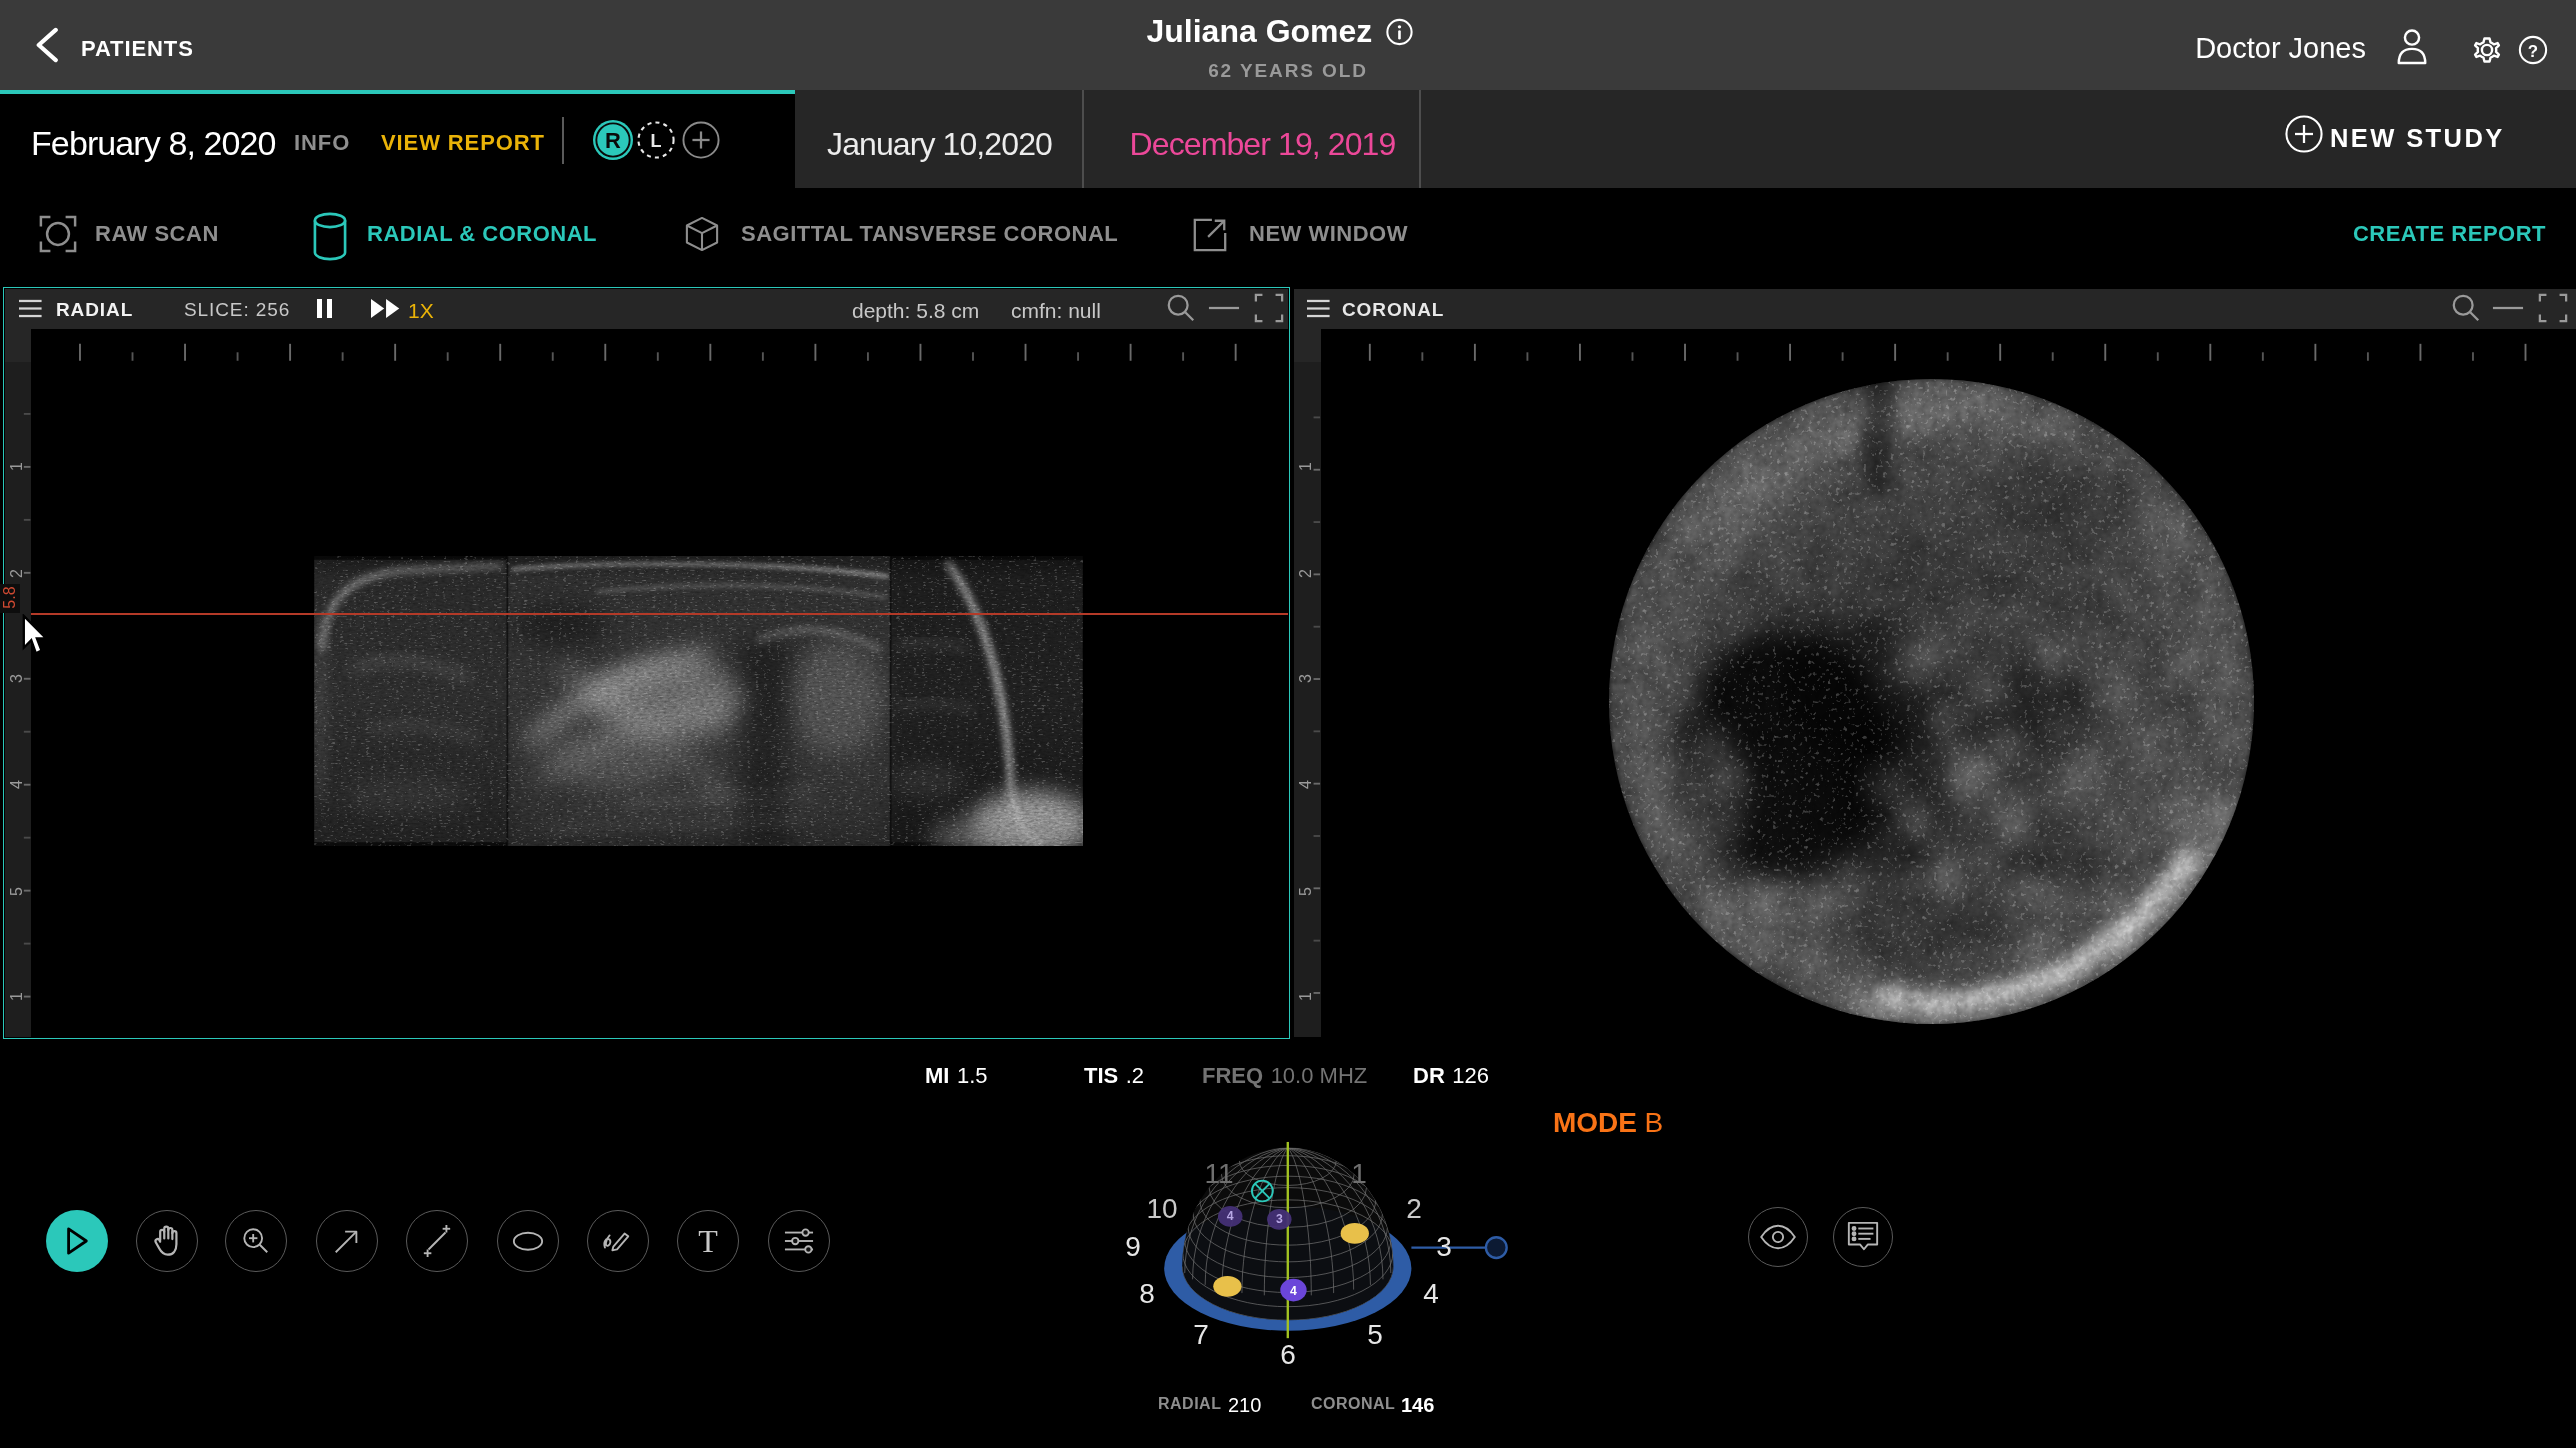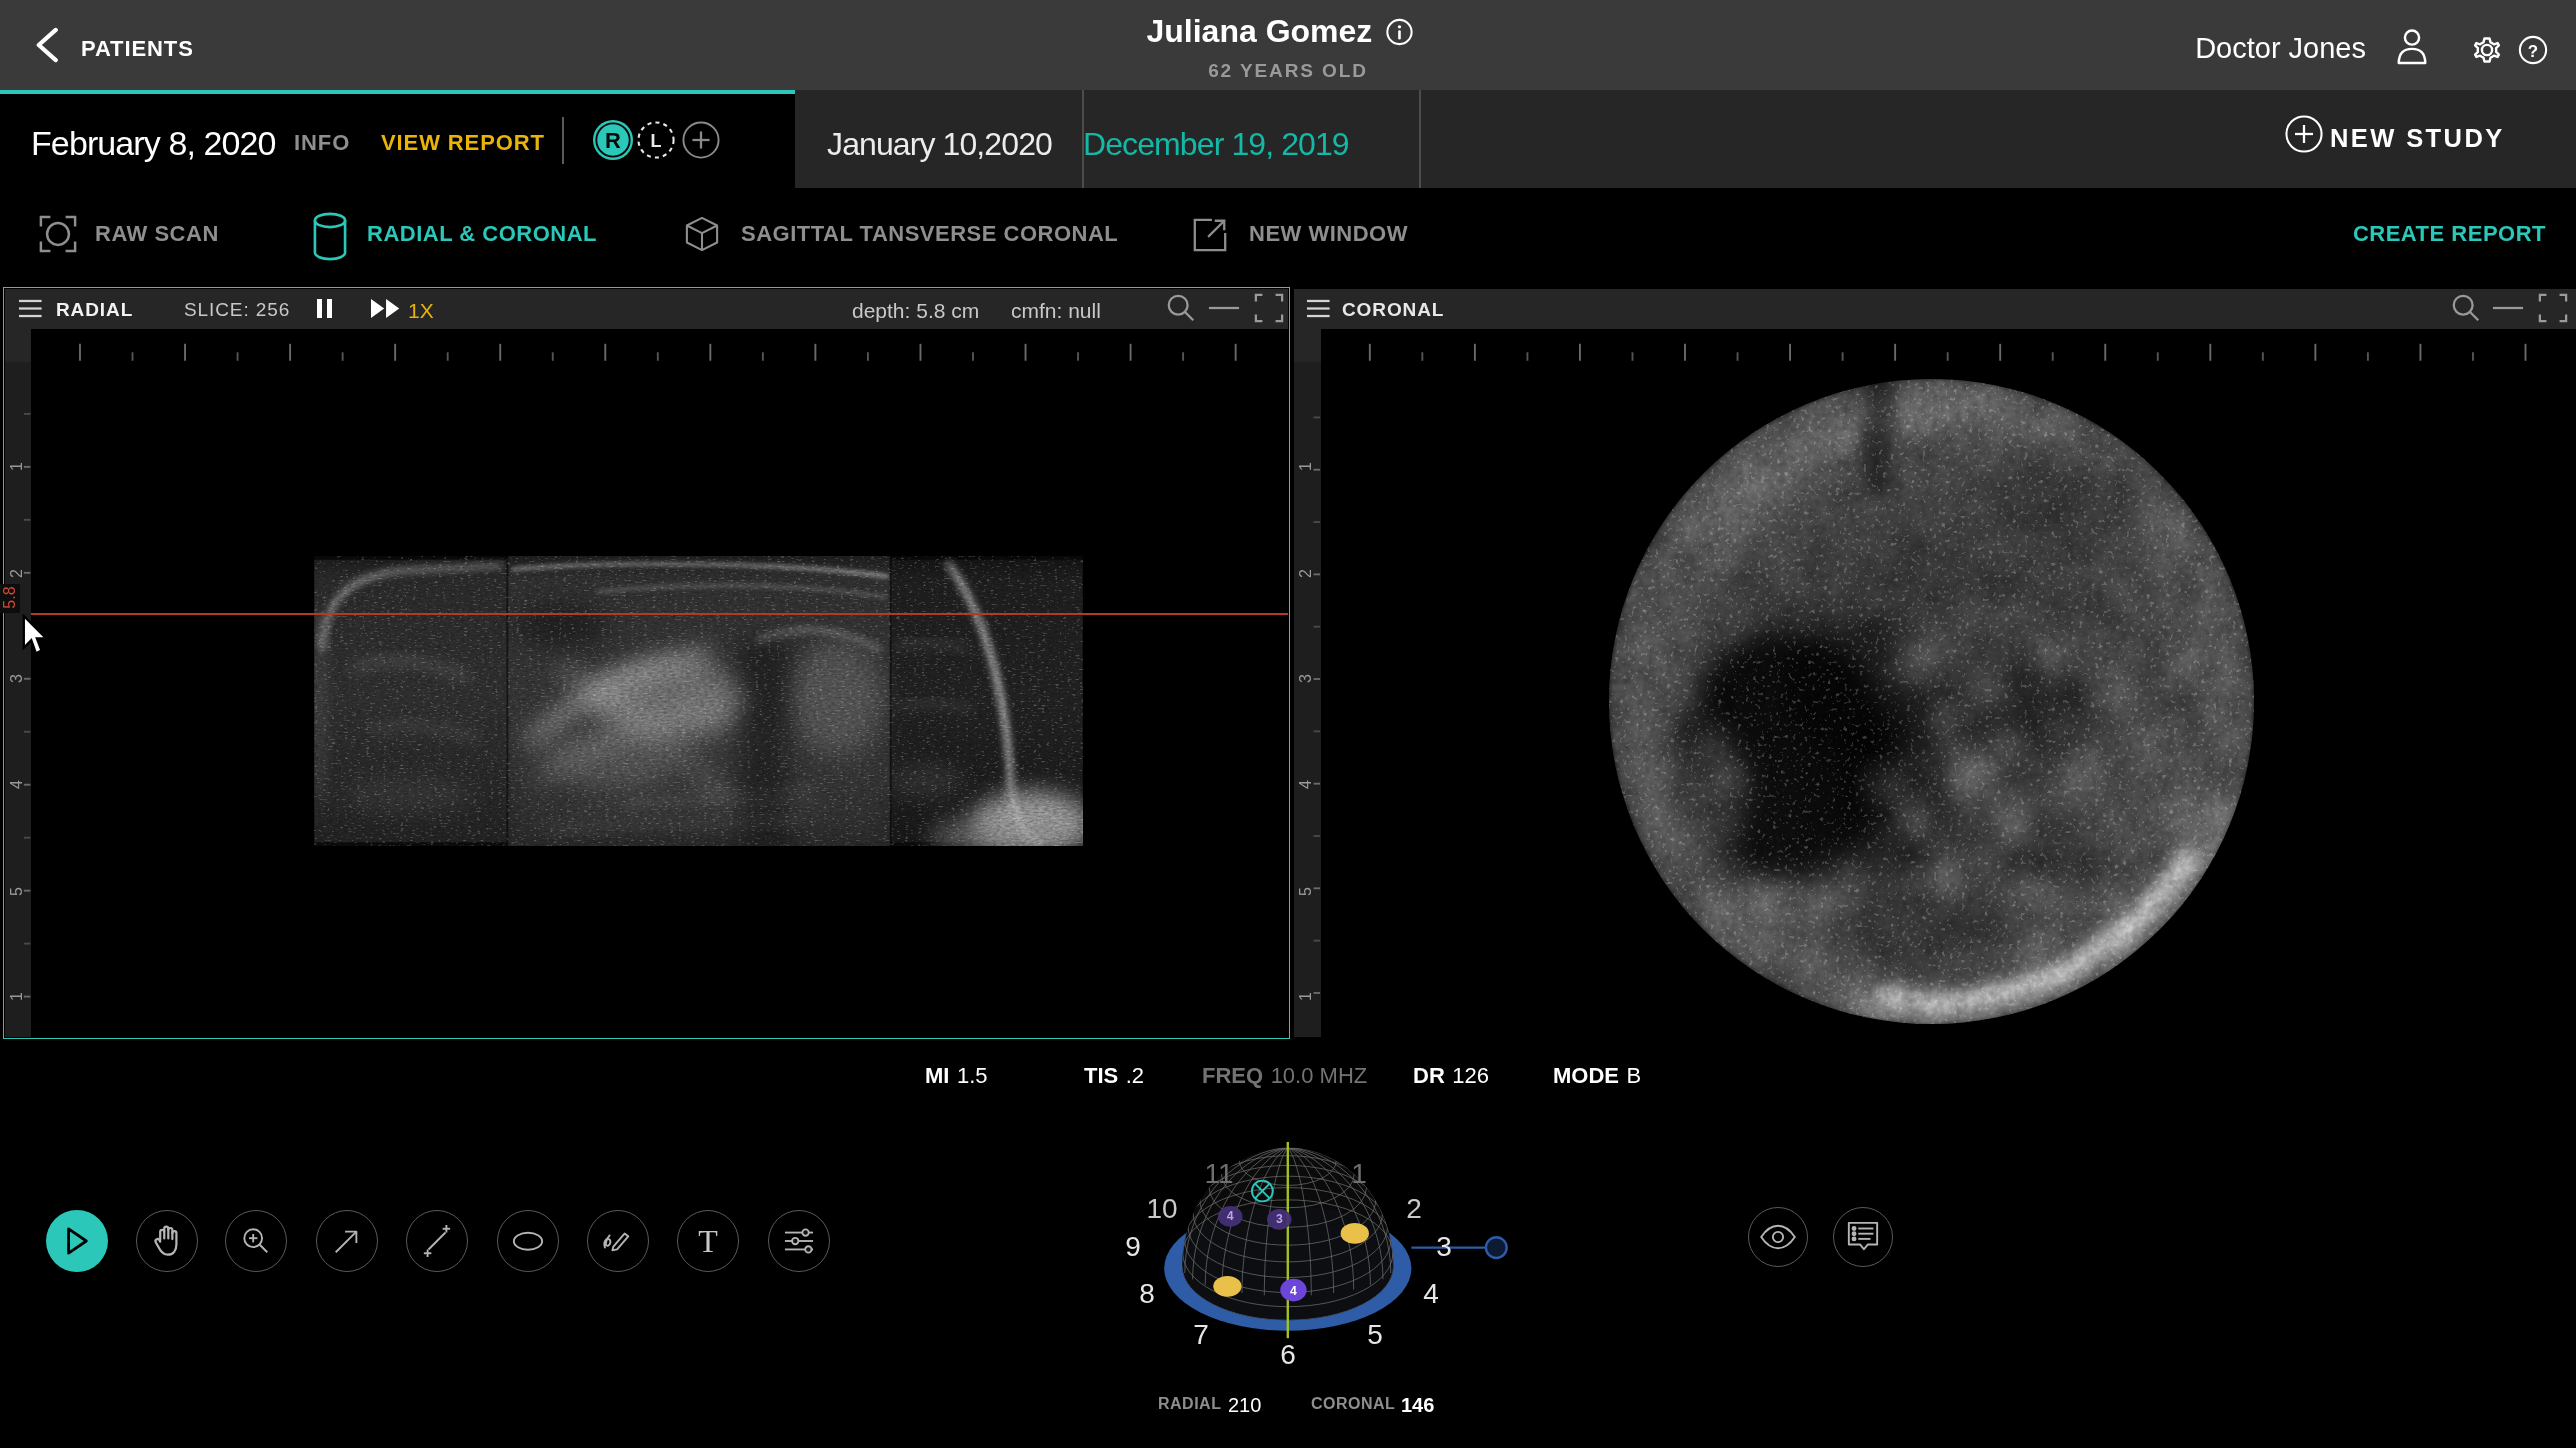--- a/index.html
+++ b/index.html
@@ -54,21 +54,21 @@
     <svg class="abs" style="left:637px;top:121px" width="38" height="38" viewBox="0 0 40 40">
       <circle cx="20" cy="20" r="18.5" fill="none" stroke="#e8e8e8" stroke-width="2.2" stroke-dasharray="4.3 4.3"></circle>
       <text x="20" y="27" text-anchor="middle" font-family="Liberation Sans" font-size="19" font-weight="700" fill="#e8e8e8">L</text>
     </svg>
     <svg class="abs" style="left:682px;top:121px" width="38" height="38" viewBox="0 0 40 40">
       <circle cx="20" cy="20" r="18.5" fill="none" stroke="#8a8a8a" stroke-width="2"></circle>
       <line x1="11" y1="20" x2="29" y2="20" stroke="#8a8a8a" stroke-width="2.4"></line>
       <line x1="20" y1="11" x2="20" y2="29" stroke="#8a8a8a" stroke-width="2.4"></line>
     </svg>
     <div class="abs" style="left:795px;top:126px;width:289px;text-align:center;font-size:32px;font-weight:300;color:#ececec;letter-spacing:-0.9px">January 10,2020</div>
-    <div class="abs" style="left:1083px;top:126px;width:359px;text-align:left;font-size:32px;font-weight:300;color:#14b8a6;letter-spacing:-0.9px">December 19, 2019</div>
+    <div class="abs" style="left:1083px;top:126px;width:359px;text-align:center;font-size:32px;font-weight:300;color:#ec4899;letter-spacing:-0.9px">December 19, 2019</div>
     <svg class="abs" style="left:2285px;top:115px" width="38" height="38" viewBox="0 0 40 40">
       <circle cx="20" cy="20" r="18.5" fill="none" stroke="#fff" stroke-width="2.2"></circle>
       <line x1="10.5" y1="20" x2="29.5" y2="20" stroke="#fff" stroke-width="2.4"></line>
       <line x1="20" y1="10.5" x2="20" y2="29.5" stroke="#fff" stroke-width="2.4"></line>
     </svg>
     <div class="abs" style="left:2330px;top:124px;font-size:25.5px;font-weight:600;letter-spacing:2.4px;color:#fff">NEW STUDY</div>
     <svg class="abs" style="left:39px;top:215px" width="38" height="38" viewBox="0 0 40 40">
       <g fill="none" stroke="#8e8e8e" stroke-width="2.6">
         <path d="M2 12 L2 2 L12 2"></path>
         <path d="M28 2 L38 2 L38 12"></path>
@@ -443,21 +443,21 @@
             </clipPath>
             <rect width="686" height="686" filter="url(#cns)"></rect>
           </g>
         </svg>
       </div>
     </div>
     <div class="abs" style="left:925px;top:1063px;font-size:22px;color:#fff;white-space:nowrap"><span style="font-weight:700">MI</span><span style="display:inline-block;width:7.5px"></span>1.5</div>
     <div class="abs" style="left:1084px;top:1063px;font-size:22px;color:#fff;white-space:nowrap"><span style="font-weight:700">TIS</span><span style="display:inline-block;width:7.5px"></span>.2</div>
     <div class="abs" style="left:1202px;top:1063px;font-size:22px;color:#737373;white-space:nowrap"><span style="font-weight:700">FREQ</span><span style="display:inline-block;width:7.5px"></span>10.0 MHZ</div>
     <div class="abs" style="left:1413px;top:1063px;font-size:22px;color:#fff;white-space:nowrap"><span style="font-weight:700">DR</span><span style="display:inline-block;width:7.5px"></span>126</div>
-    <div class="abs" style="left:1553px;top:1063px;font-size:22px;color:#ffffff;white-space:nowrap"><span style="font-weight:700">MODE</span><span style="display:inline-block;width:7.5px"></span>B</div>
+    <div class="abs" style="left:1553px;top:1107px;font-size:28px;color:#f97316;white-space:nowrap"><span style="font-weight:700">MODE</span><span style="display:inline-block;width:7.5px"></span>B</div>
     <div class="abs" style="left:46px;top:1210px;width:62px;height:62px;border-radius:50%;background:#2bc8ba;display:flex;align-items:center;justify-content:center">
       <svg width="28" height="30" viewBox="0 0 30 32">
         <path d="M6 3 L25 16 L6 29 Z" fill="none" stroke="#000" stroke-width="3" stroke-linejoin="round"></path>
       </svg>
     </div>
     <div class="abs" style="left:136px;top:1210px;width:62px;height:62px;border-radius:50%;border:1.4px solid #5a5a5a;display:flex;align-items:center;justify-content:center">
       <svg width="32" height="34" viewBox="0 0 24 26">
         <g fill="none" stroke="#b5b5b5" stroke-width="1.7" stroke-linecap="round" stroke-linejoin="round">
           <path d="M6.8 12.5 L6.8 6 A1.55 1.55 0 0 1 9.9 6 L9.9 11"></path>
           <path d="M9.9 6 L9.9 3.6 A1.55 1.55 0 0 1 13 3.6 L13 11"></path>

